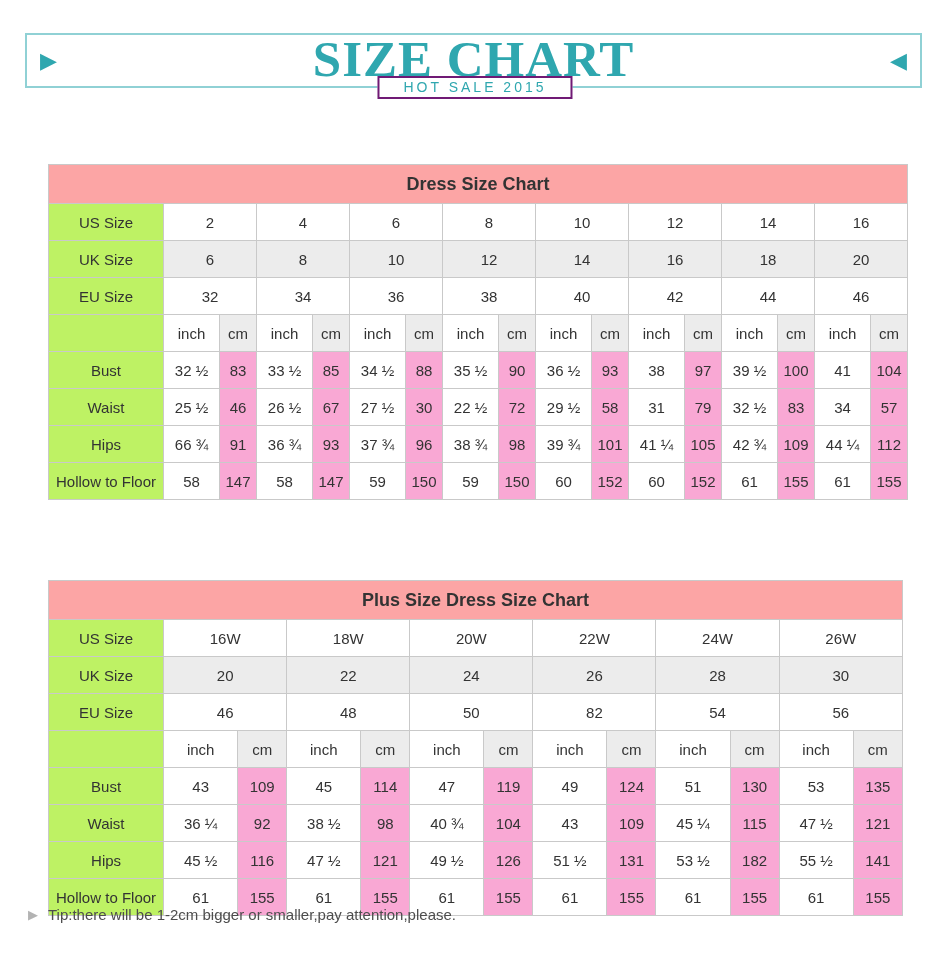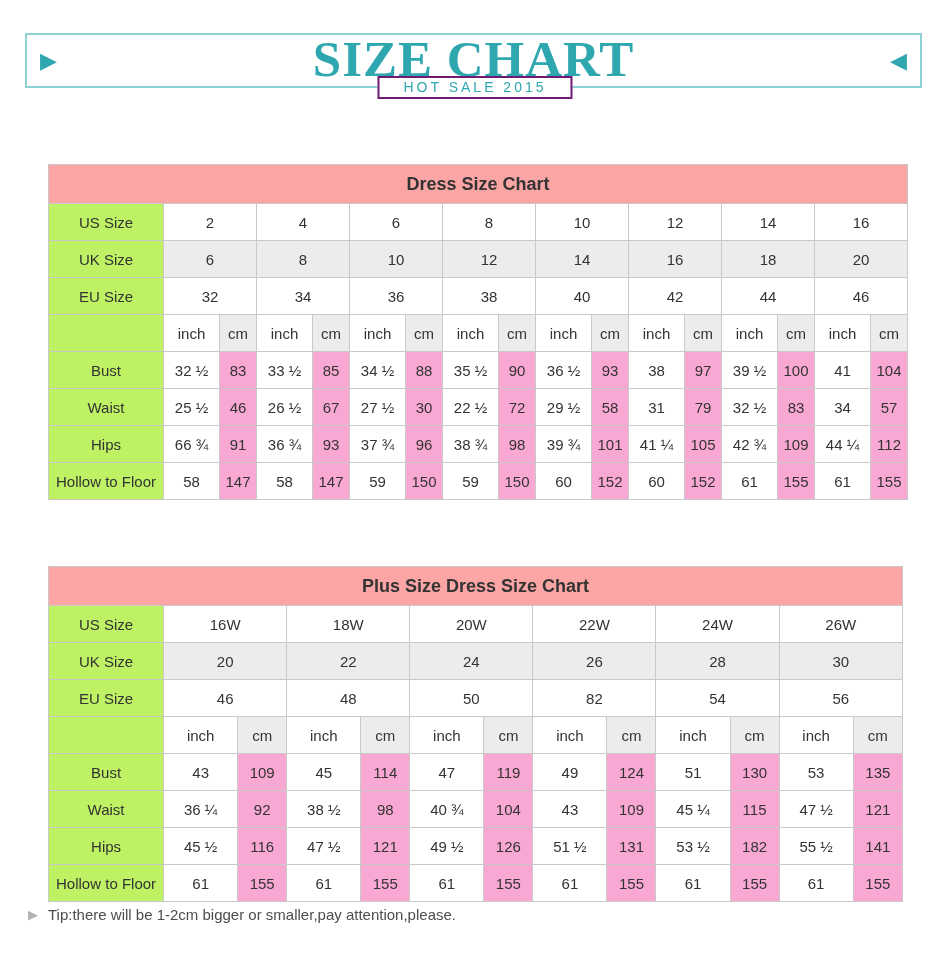--- a/index.html
+++ b/index.html
@@ -42,21 +42,21 @@
     color: #2fa7af;
     font-size: 14px;
     letter-spacing: 3px;
     padding: 1px 24px 2px 24px;
     white-space: nowrap;
     z-index: 2;
   }
   
   .table-wrap { position: absolute; left: 48px; }
   #t1 { top: 164px; }
-  #t2 { top: 566px; }
+  #t2 { top: 580px; }
   table {
     border-collapse: collapse;
     table-layout: fixed;
     width: 855px;
     color: #333333;
   }
   td {
     border: 1px solid #c9c9c9;
     height: 36px;
     padding: 0;

